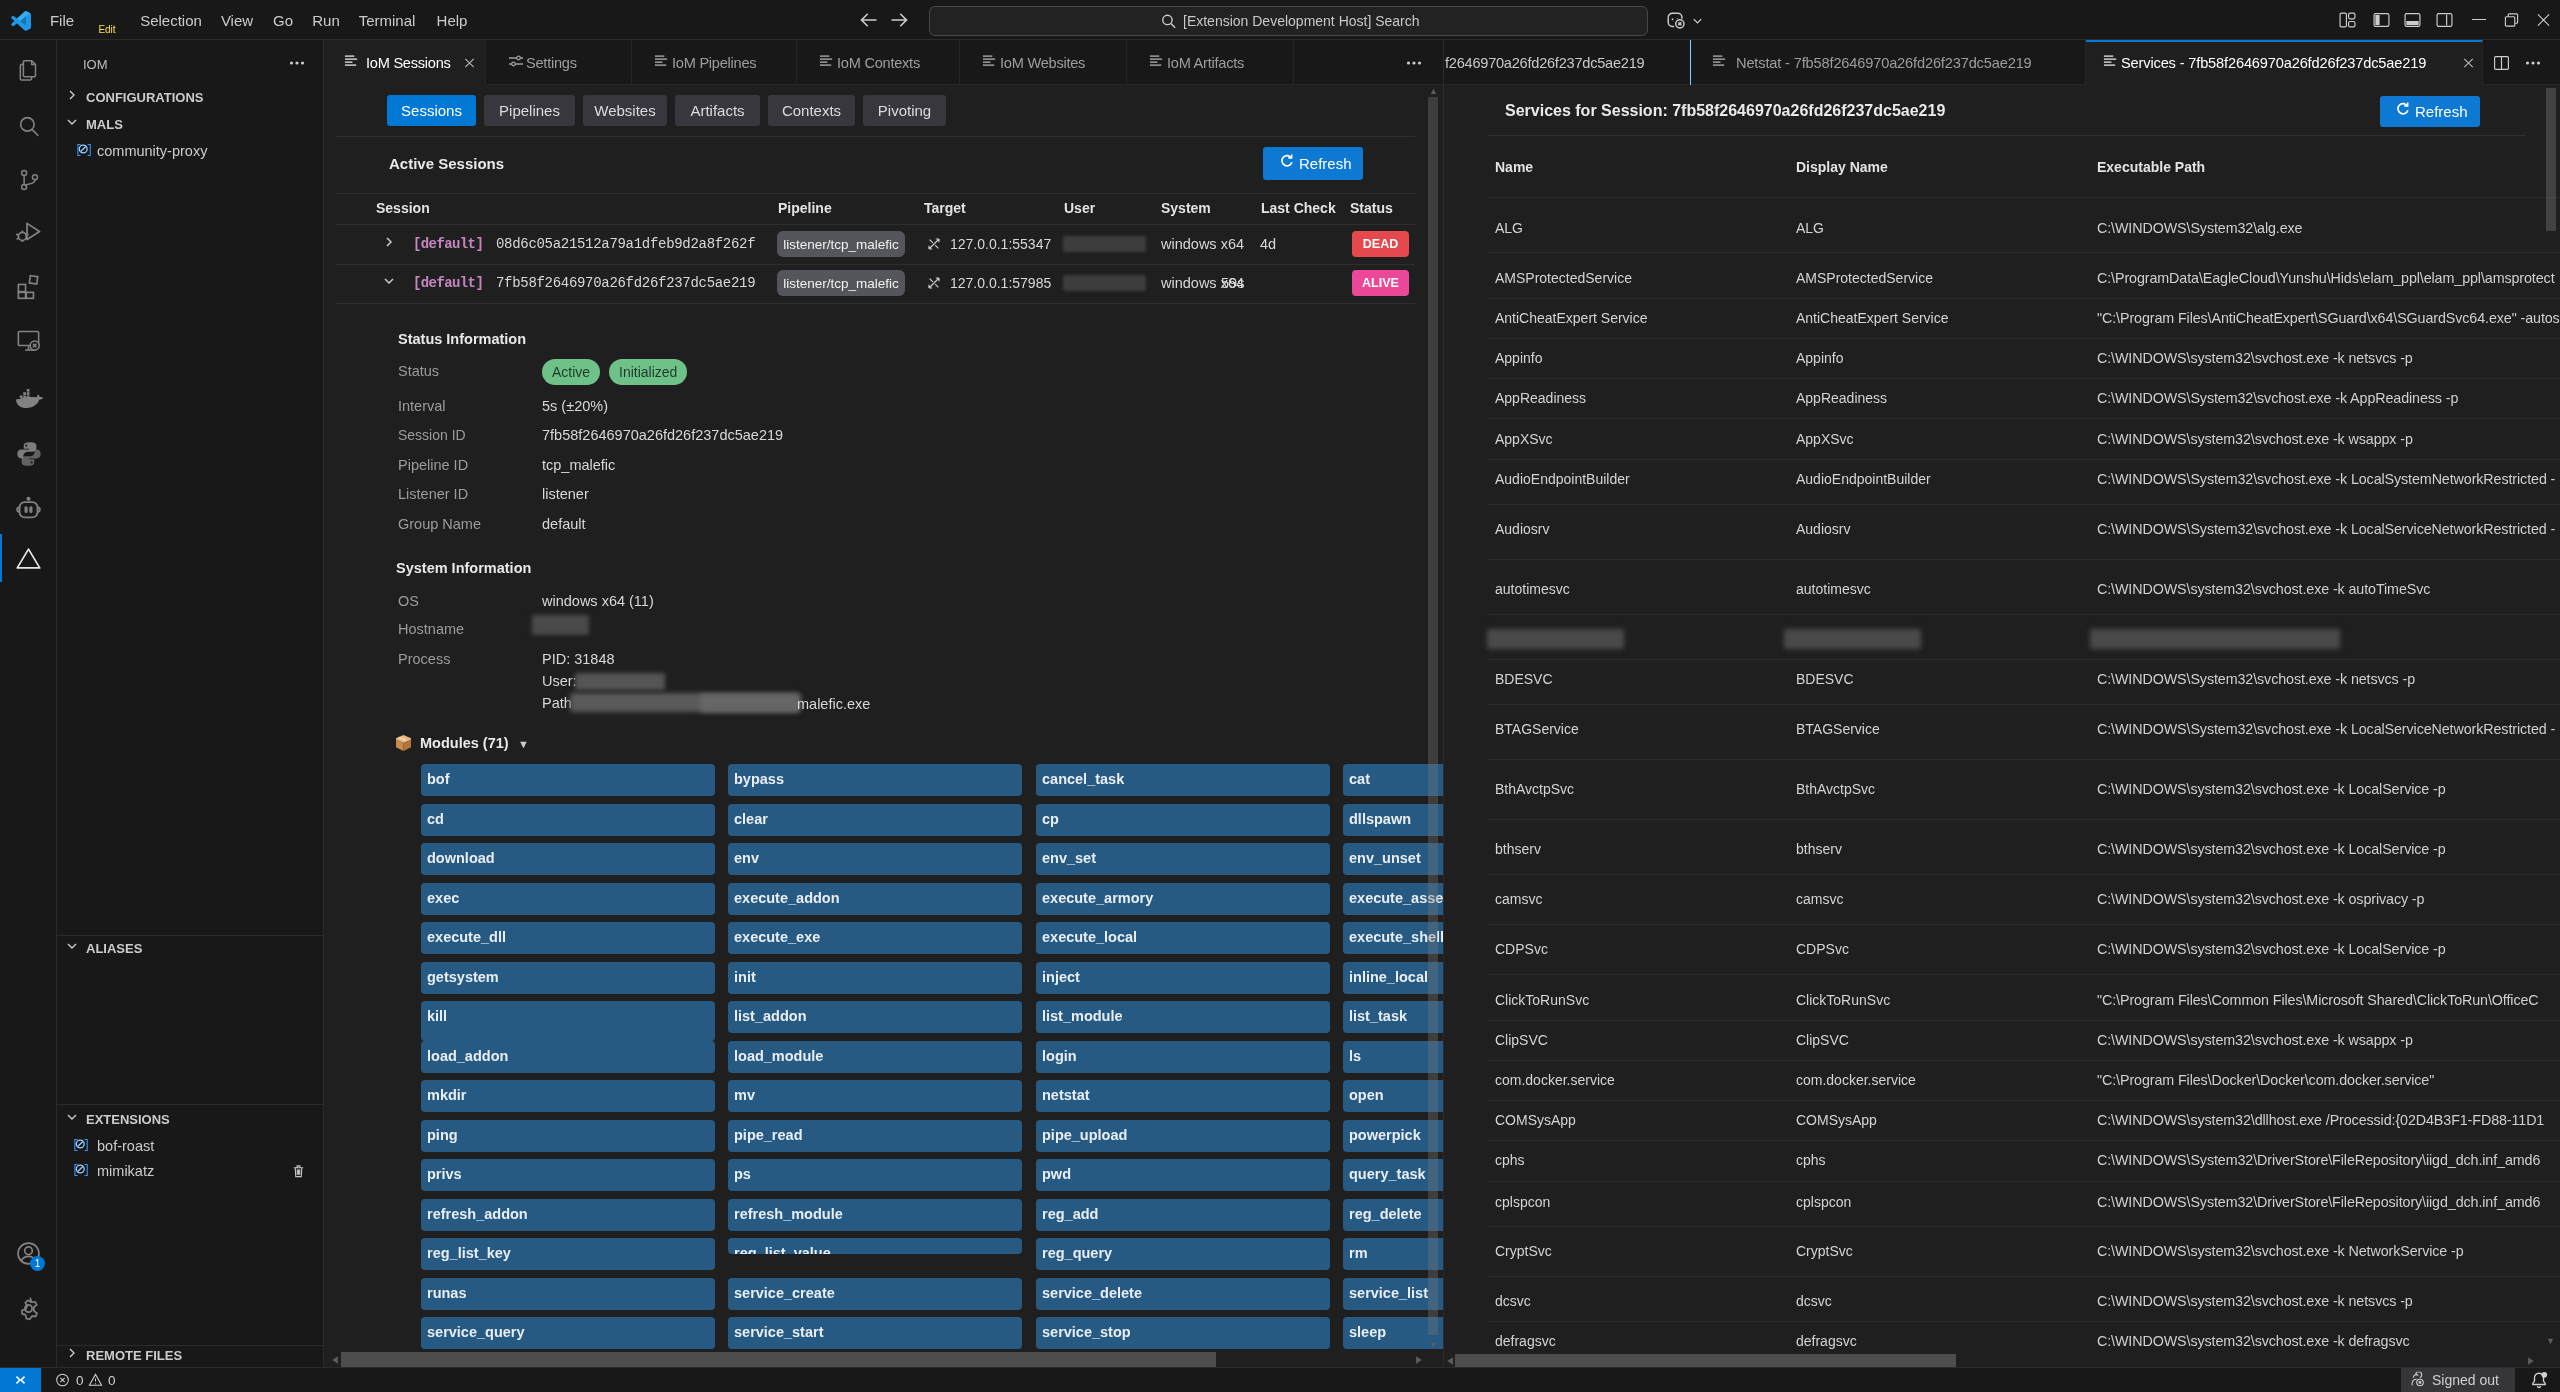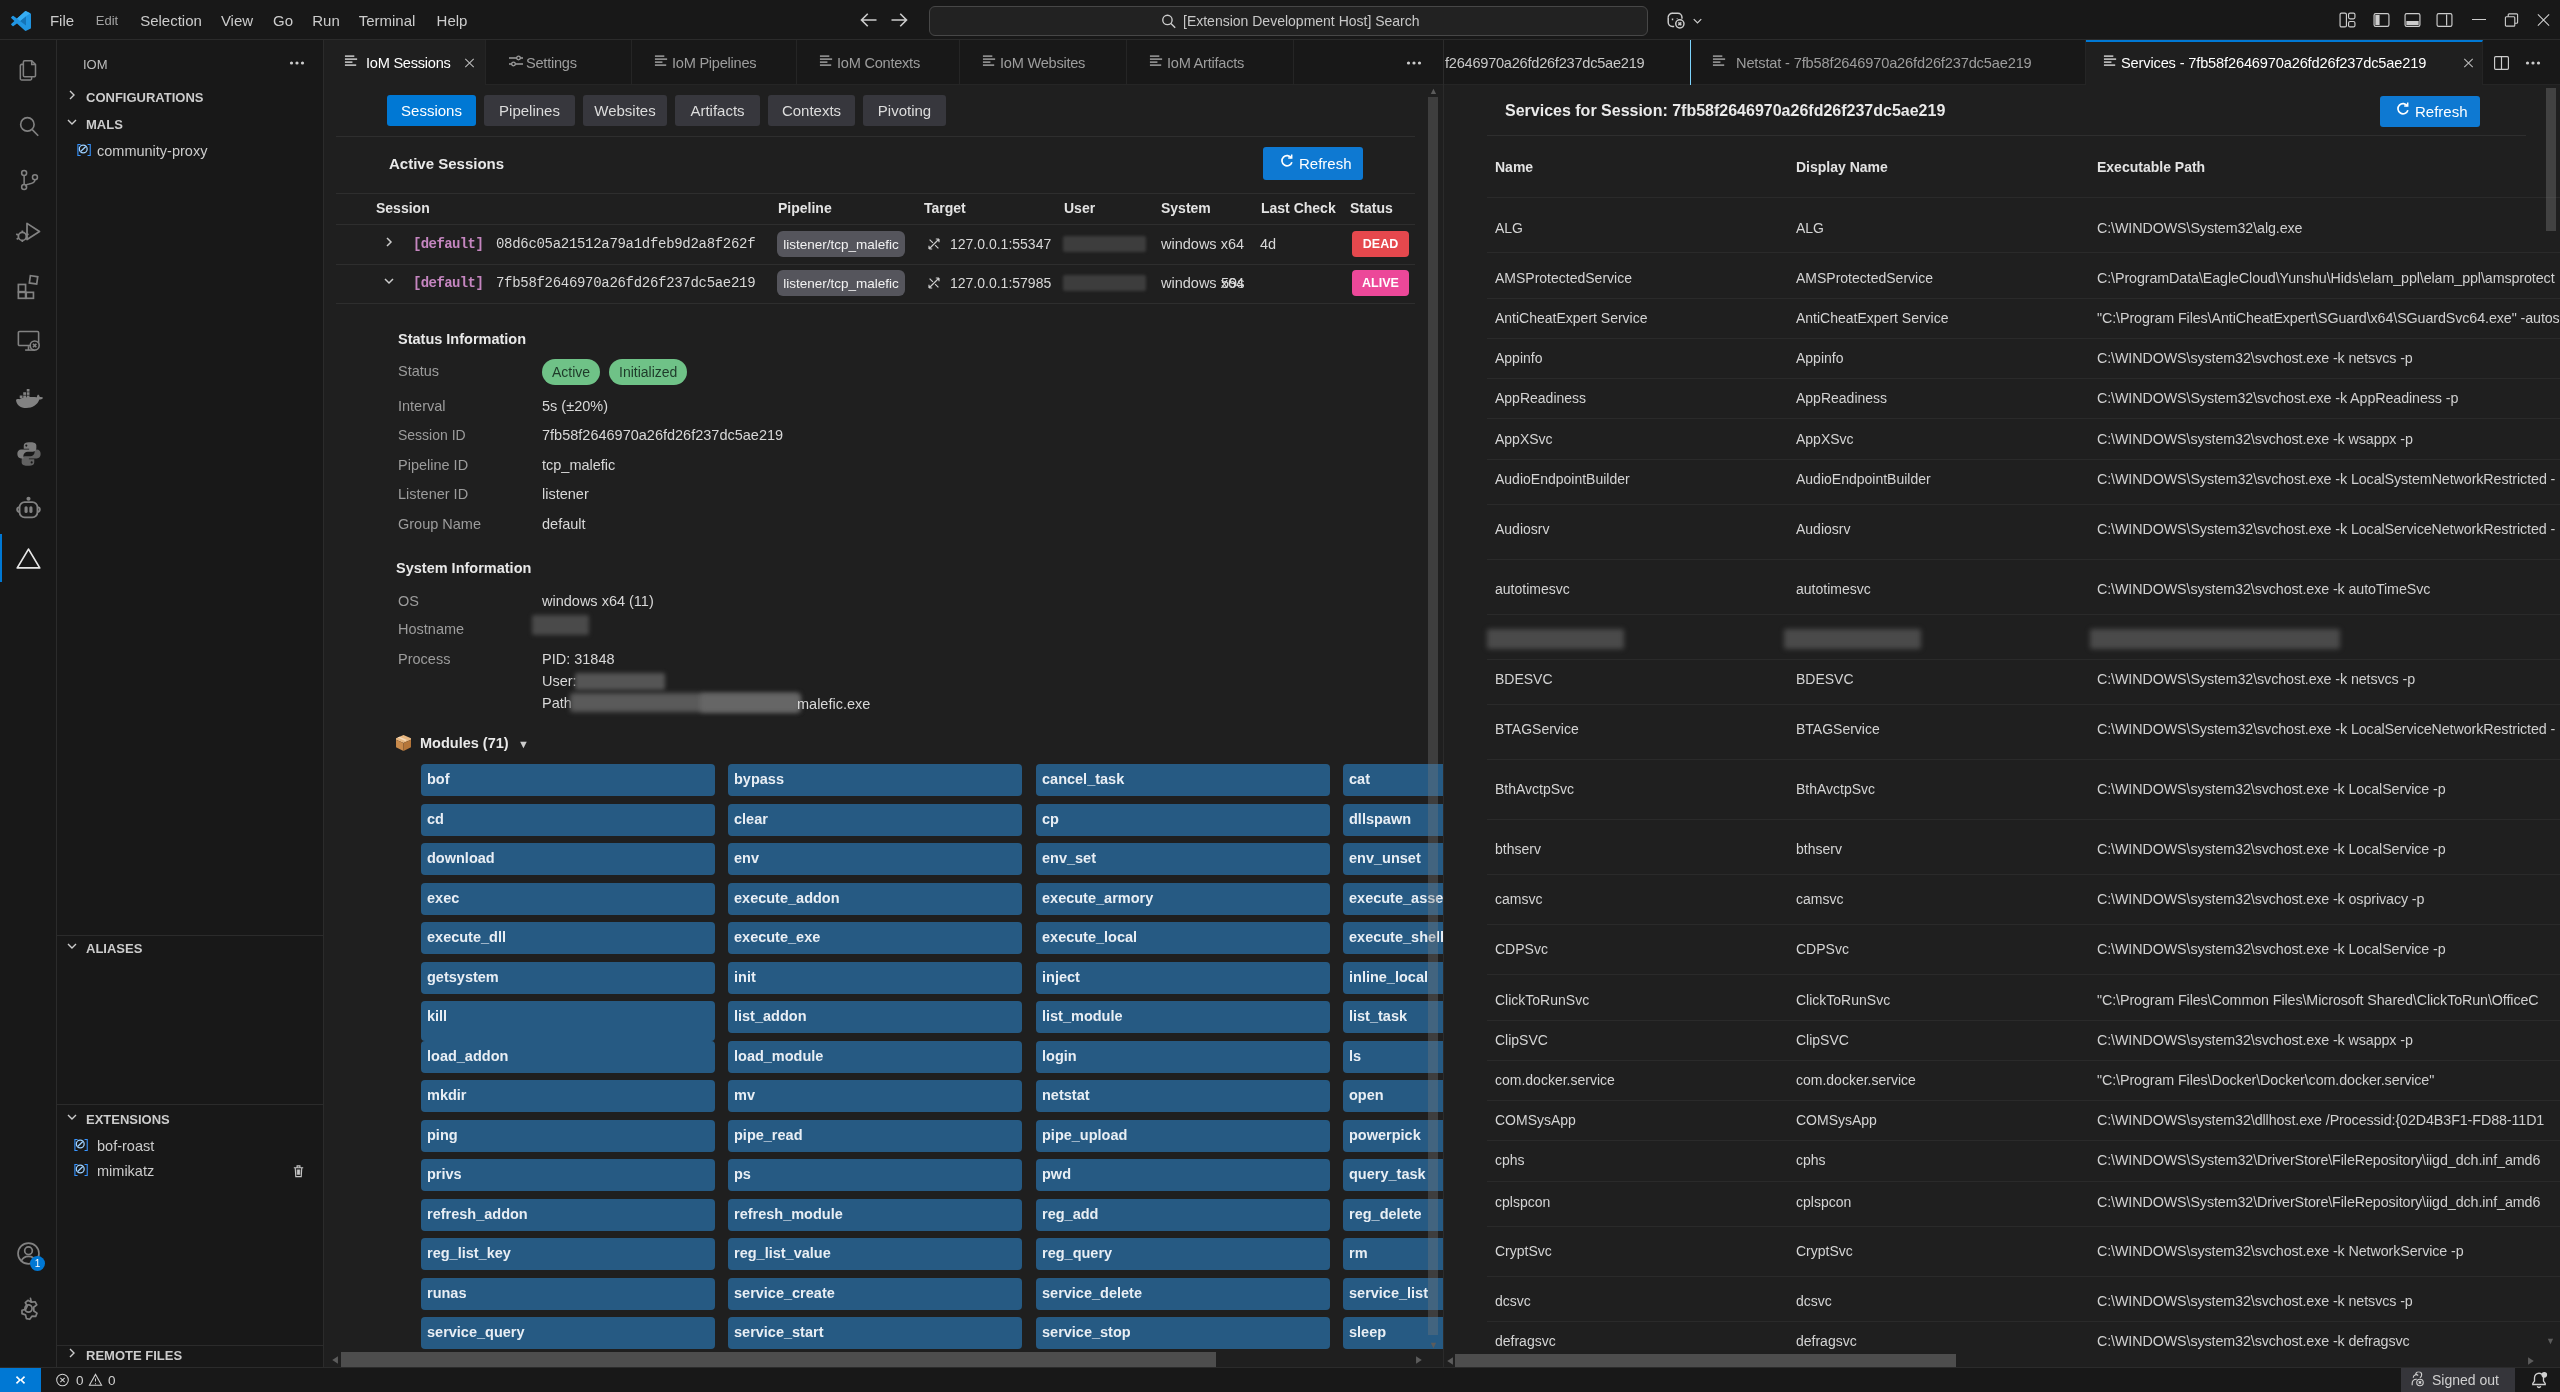--- a/index.html
+++ b/index.html
@@ -12,21 +12,21 @@
 <body>
 <div style="position:relative;width:2560px;height:1392px;overflow:hidden;">
 
 <div class="abs" style="left:0;top:0;width:2560px;height:40px;background:#181818;border-bottom:1px solid #2b2b2b;"></div>
 <svg class="abs" style="left:11px;top:11px;" width="20" height="20" viewBox="0 0 100 100">
 <path fill="#2196e3" d="M96.5 10.9 75.9 1a6 6 0 0 0-6.9 1.2L29.9 38 12.7 25a4 4 0 0 0-5.1.2L2.1 30.2a4 4 0 0 0 0 5.9L17 49.8 2.1 63.9a4 4 0 0 0 0 5.9l5.5 5a4 4 0 0 0 5.1.2l17.2-13 39.1 35.7a6 6 0 0 0 6.9 1.2l20.6-9.9a6 6 0 0 0 3.4-5.4V16.3a6 6 0 0 0-3.4-5.4z"></path>
 <path fill="#1474b8" d="M74.9 24.6 45.2 49.8l29.7 23.2z"></path>
 <path fill="#39b0f5" d="M96.5 10.9 75.9 1a6 6 0 0 0-6.9 1.2L29.9 38l15.3 11.8 29.7-23.2z" opacity=".85"></path>
 </svg>
 <div class="t" style="left:62px;top:20px;transform:translate(-50%,-50%);font-size:15px;color:#cccccc;">File</div>
-<div class="t" style="left:107px;top:20px;transform:translate(-50%,-50%);font-size:13px;color:#a3a3a3;">Edit</div>
+<div class="t" style="left:107px;top:29px;transform:translate(-50%,-50%);font-size:10px;color:#fde047;">Edit</div>
 <div class="t" style="left:171px;top:20px;transform:translate(-50%,-50%);font-size:15px;color:#cccccc;">Selection</div>
 <div class="t" style="left:237px;top:20px;transform:translate(-50%,-50%);font-size:15px;color:#cccccc;">View</div>
 <div class="t" style="left:283px;top:20px;transform:translate(-50%,-50%);font-size:15px;color:#cccccc;">Go</div>
 <div class="t" style="left:326px;top:20px;transform:translate(-50%,-50%);font-size:15px;color:#cccccc;">Run</div>
 <div class="t" style="left:387px;top:20px;transform:translate(-50%,-50%);font-size:15px;color:#cccccc;">Terminal</div>
 <div class="t" style="left:452px;top:20px;transform:translate(-50%,-50%);font-size:15px;color:#cccccc;">Help</div>
 <svg class="svg" style="left:859px;top:20px;" width="20" height="20" viewBox="0 0 16 16" fill="none" stroke="#cccccc" stroke-width="1.3">
       <path d="M14 8H2.5M7 3 2 8l5 5"></path>
     </svg>
 <svg class="svg" style="left:889px;top:20px;" width="20" height="20" viewBox="0 0 16 16" fill="none" stroke="#cccccc" stroke-width="1.3">
@@ -507,21 +507,21 @@
       </div>
 <div class="abs" style="left:712px;top:1113.5px;width:294px;height:32px;background:#265a83;border-radius:4px;overflow:hidden;">
         <div class="t" style="left:6px;top:15px;font-size:14.5px;font-weight:bold;color:#e8eef4;">reg_add</div>
       </div>
 <div class="abs" style="left:1019px;top:1113.5px;width:294px;height:32px;background:#265a83;border-radius:4px;overflow:hidden;">
         <div class="t" style="left:6px;top:15px;font-size:14.5px;font-weight:bold;color:#e8eef4;">reg_delete</div>
       </div>
 <div class="abs" style="left:97px;top:1153.0px;width:294px;height:32px;background:#265a83;border-radius:4px;overflow:hidden;">
         <div class="t" style="left:6px;top:15px;font-size:14.5px;font-weight:bold;color:#e8eef4;">reg_list_key</div>
       </div>
-<div class="abs" style="left:404px;top:1153.0px;width:294px;height:32px;background:#265a83;border-radius:4px;overflow:hidden;">
+<div class="abs" style="left:404px;top:1153.0px;width:294px;height:16px;background:#265a83;border-radius:4px;overflow:hidden;">
         <div class="t" style="left:6px;top:15px;font-size:14.5px;font-weight:bold;color:#e8eef4;">reg_list_value</div>
       </div>
 <div class="abs" style="left:712px;top:1153.0px;width:294px;height:32px;background:#265a83;border-radius:4px;overflow:hidden;">
         <div class="t" style="left:6px;top:15px;font-size:14.5px;font-weight:bold;color:#e8eef4;">reg_query</div>
       </div>
 <div class="abs" style="left:1019px;top:1153.0px;width:294px;height:32px;background:#265a83;border-radius:4px;overflow:hidden;">
         <div class="t" style="left:6px;top:15px;font-size:14.5px;font-weight:bold;color:#e8eef4;">rm</div>
       </div>
 <div class="abs" style="left:97px;top:1192.5px;width:294px;height:32px;background:#265a83;border-radius:4px;overflow:hidden;">
         <div class="t" style="left:6px;top:15px;font-size:14.5px;font-weight:bold;color:#e8eef4;">runas</div>

